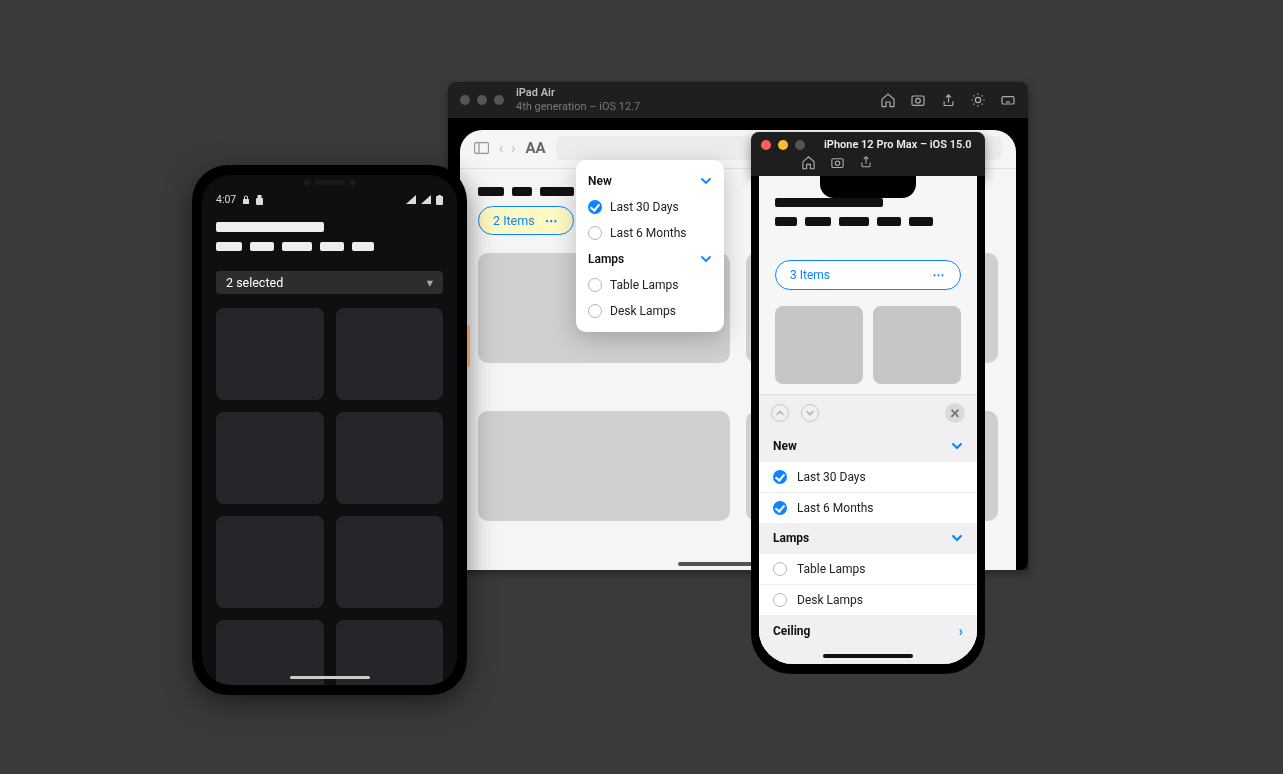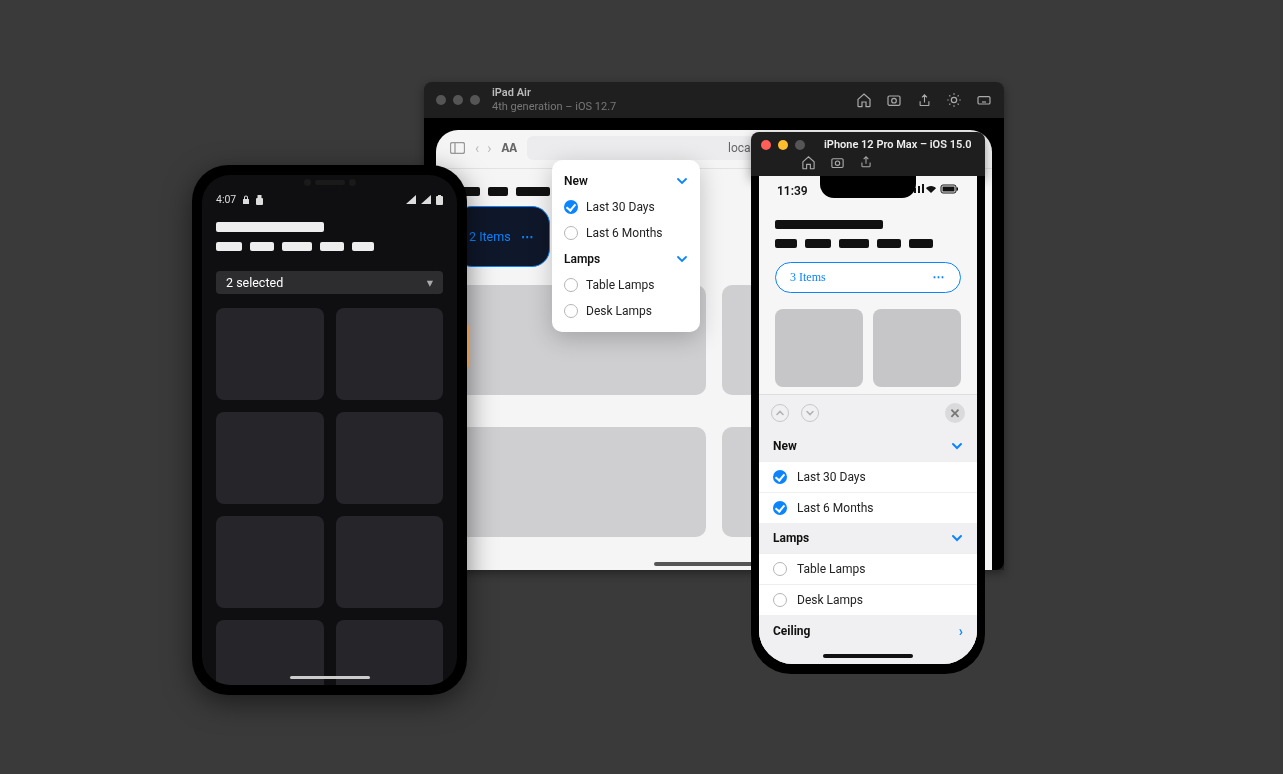--- a/index.html
+++ b/index.html
@@ -8,21 +8,21 @@
     width: 1283px;
     height: 774px;
     overflow: hidden;
     font-family: -apple-system, BlinkMacSystemFont, "Segoe UI", Roboto, Helvetica, Arial, sans-serif;
     position: relative;
   }
 
   
   .ipad-window {
     position: absolute;
-    left: 424px;
+    left: 448px;
     top: 82px;
     width: 580px;
     background: #1f1f1f;
     border-radius: 8px 8px 0 0;
     box-shadow: 0 3px 10px rgba(0,0,0,.4);
   }
   .ipad-titlebar {
     height: 36px;
     display: flex;
     align-items: center;
@@ -61,30 +61,30 @@
   .ipad-toolbar {
     display:flex; align-items:center; gap:10px; padding:6px 14px 8px;
     border-bottom:1px solid #e2e2e4;
     font-size:11px; color:#999;
   }
   .ipad-urlbox {
     flex:1; display:flex; align-items:center; justify-content:center;
     background:#ececee; border-radius:6px; height:24px; font-size:12px; color:#666;
   }
   .nav-arrows {display:flex;gap:8px;color:#bbb;font-size:14px;}
-  .aa {font-size:13px;font-weight:700;color:#666;font-family:Liberation Mono, monospace;}
+  .aa {font-size:15px;font-weight:700;color:#666;}
 
   .ipad-content { position:relative; flex:1; padding:18px; display:flex; flex-direction:column;}
   .redact-row{display:flex;gap:8px;margin-bottom:10px;}
   .red-bar{height:9px;background:#111;border-radius:2px;}
   .pill {
     border:1.3px solid #0a84ff; border-radius:18px;
-    padding:22px 14px; font-size:12.5px; color:#0a84ff;
+    padding:6px 14px; font-size:12.5px; color:#0a84ff;
     display:flex; align-items:center; width:96px; justify-content:space-between;
-    background:#0f172a;
+    background:#fef9c3;
   }
   .dots{color:#0a84ff;font-weight:700;letter-spacing:1.5px;}
   .ipad-grid{margin-top:18px;display:grid;grid-template-columns:1fr 1fr;gap:16px;flex:1;}
   .ipad-card{background:#cfcfd2;border-radius:10px;height:110px;}
   .ipad-popover {
     position:absolute; left:116px; top:-9px; width:148px;
     background:#fff; border-radius:10px;
     box-shadow:0 6px 24px rgba(0,0,0,.22);
     padding:8px 0;
     font-size:12px;
@@ -394,44 +394,32 @@
       <span>
           <svg viewBox="0 0 24 24" width="14" height="14" fill="none" stroke="currentColor" stroke-width="1.8">
             <path d="M12 3v12M8 7l4-4 4 4M5 13v6a1 1 0 0 0 1 1h12a1 1 0 0 0 1-1v-6"></path>
           </svg>
         </span>
     </div>
   </div>
   <div class="iphone-body">
     <div class="iphone-screen">
       <div class="notch"></div>
-      <div class="iph-status">
-        <span>11:39</span>
-        <span>
-          <svg width="50" height="11" viewBox="0 0 50 11">
-              <path d="M1 9h2V6H1zM5 9h2V4H5zM9 9h2V2H9zM13 9h2V0h-2z" fill="#111"></path>
-              <path d="M22 2c2.2 0 4 1 5 2.2L22 9l-5-4.8C18 3 19.8 2 22 2z" fill="#111"></path>
-              <rect x="32" y="1" width="15" height="8" rx="2" fill="none" stroke="#111"></rect>
-              <rect x="33.5" y="2.5" width="12" height="5" fill="#111"></rect>
-              <rect x="47.5" y="3.5" width="1.5" height="3" fill="#111"></rect>
-            </svg>
-        </span>
-      </div>
       <div class="iph-content">
         <div>
           <div class="red-bar" style="width:108px;height:9px;background:#111;margin-bottom:10px;"></div>
           <div class="redact-row">
             <div class="red-bar" style="width:22px"></div>
             <div class="red-bar" style="width:26px"></div>
             <div class="red-bar" style="width:30px"></div>
             <div class="red-bar" style="width:24px"></div>
             <div class="red-bar" style="width:24px"></div>
           </div>
         </div>
-        <div class="iph-pill" style="margin-top:4px;font-family:Liberation Serif, serif;">
+        <div class="iph-pill" style="margin-top:24px;">
           <span>3 Items</span>
           <span class="dots">⋯</span>
         </div>
         <div class="iph-grid">
           <div class="iph-card"></div>
           <div class="iph-card"></div>
           <div class="iph-card" style="height:20px"></div>
           <div class="iph-card" style="height:20px"></div>
         </div>
       </div>

